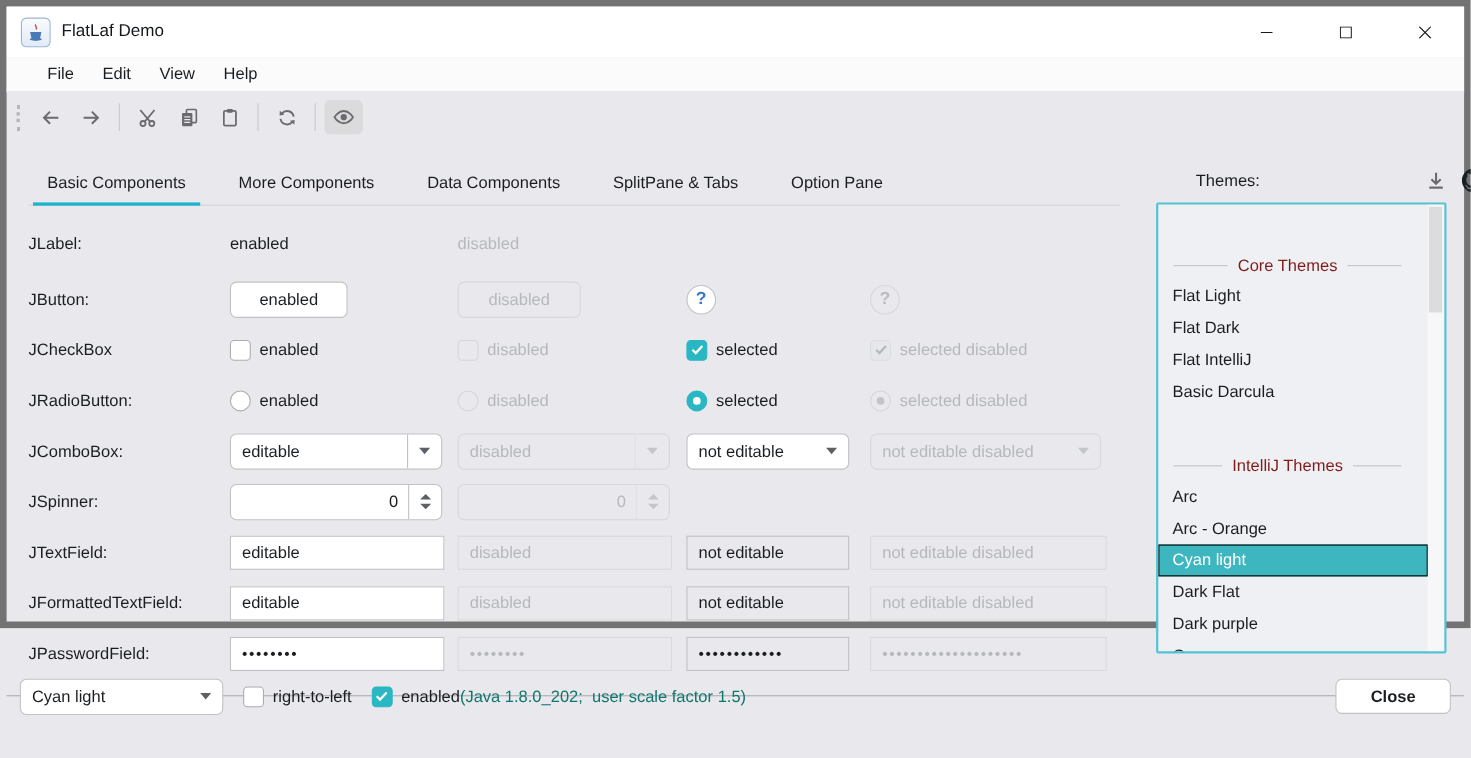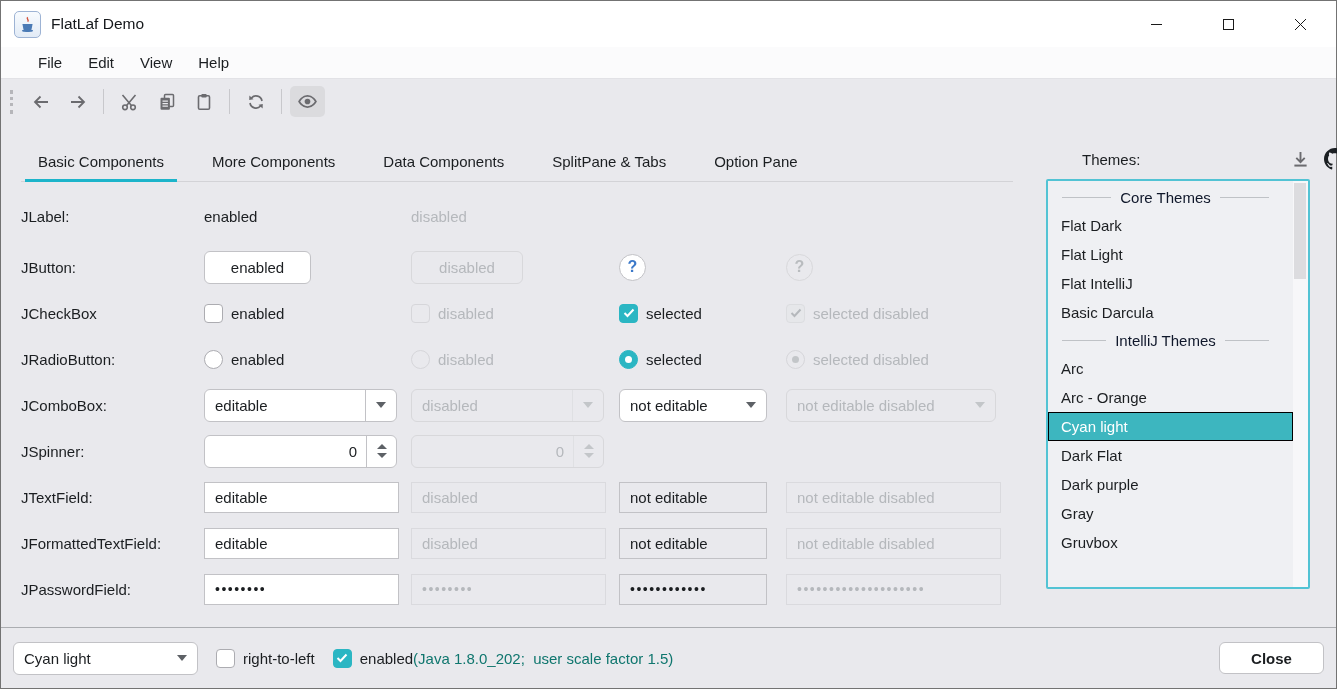--- a/index.html
+++ b/index.html
@@ -1,21 +1,21 @@
 <!DOCTYPE html>
 <html><head>
 <meta charset="utf-8">
 <style>
   * { margin:0; padding:0; box-sizing:border-box; }
   html,body { width:1337px; height:689px; }
   body {
     font-family:"Liberation Sans", sans-serif;
     font-size:15px; color:#1b1e21; background:#e9e9ed; overflow:hidden;
   }
-  .window { position:relative; width:1337px; height:689px; border:1px solid #737373; background:#e9e9ed; }
+  .window { position:relative; width:1337px; height:571px; border:6px solid #737373; background:#e9e9ed; }
 
   
   .titlebar { position:absolute; top:0; left:0; right:0; height:46px; background:#ffffff; display:flex; align-items:center; padding-left:13px; }
   .app-icon { width:27px; height:27px; border:1px solid #9db3d4; border-radius:5px;
     background:linear-gradient(#f8fbfe,#e2ebf6); display:flex; align-items:center; justify-content:center; margin-right:10px; }
   .title-text { font-size:15.5px; color:#15181b; }
   .win-controls { margin-left:auto; display:flex; height:100%; }
   .win-btn { width:72px; height:100%; display:flex; align-items:center; justify-content:center; color:#1a1a1a; }
 
   
@@ -87,21 +87,21 @@
   .tf.disabled { background:transparent; border-color:#dadade; color:#b5b8bc; }
   .w193 { width:193px; } .w195 { width:195px; } .w148 { width:148px; } .w210 { width:210px; } .w215 { width:215px; }
   .pwd { letter-spacing:1.5px; font-size:14px; }
 
   
   .themes-head { position:absolute; top:145px; left:1045px; width:264px; height:26px; display:flex; align-items:center;margin-left:36px; }
   .themes-head .spacer { flex:1; }
   .icon-btn { display:flex; align-items:center; justify-content:center; margin-left:14px; }
   .theme-list { position:absolute; top:178px; left:1045px; width:264px; height:410px; background:#eff0f3;
     border:2px solid #52c3d4; border-radius:2px; padding-top:3px; overflow:hidden; }
-  .theme-sep { height:27px; display:flex; align-items:center; color:#0f172a; padding:0 24px 0 14px; margin-right:15px; }
+  .theme-sep { height:27px; display:flex; align-items:center; color:#7f1d1d; padding:0 24px 0 14px; margin-right:15px;margin-top:39px; }
   .theme-sep::before, .theme-sep::after { content:""; flex:1; height:1px; background:#bfc2c6; }
   .theme-sep::before { margin-right:9px; } .theme-sep::after { margin-left:9px; }
   .theme-item { height:29px; display:flex; align-items:center; padding-left:13px; margin-right:15px; }
   .theme-item.selected { background:#3db6bf; color:#fff; outline:1px solid #000; outline-offset:-1px; }
   .list-scrollbar { position:absolute; top:0; right:0; bottom:0; width:15px; background:#f7f7f9; }
   .list-thumb { position:absolute; top:2px; left:1px; width:12px; height:96px; background:#dcdcdf; }
 
   
   .footer { position:absolute; top:626px; left:0; right:0; bottom:0; border-top:1px solid #abadb1; display:flex; align-items:center; padding:0 12px; }
   .footer .combo { width:185px; flex:none; }
@@ -405,22 +405,22 @@
     </span>
     <span class="icon-btn">
       <svg width="22" height="22" viewBox="0 0 24 24">
           <path fill="#1b1f23" d="M12 0C5.37 0 0 5.37 0 12c0 5.31 3.435 9.795 8.205 11.385.6.105.825-.255.825-.57 0-.285-.015-1.23-.015-2.235-3.015.555-3.795-.735-4.035-1.41-.135-.345-.72-1.41-1.23-1.695-.42-.225-1.02-.78-.015-.795.945-.015 1.62.87 1.845 1.23 1.08 1.815 2.805 1.305 3.495.99.105-.78.42-1.305.765-1.605-2.67-.3-5.46-1.335-5.46-5.925 0-1.305.465-2.385 1.23-3.225-.12-.3-.54-1.53.12-3.18 0 0 1.005-.315 3.3 1.23.96-.27 1.98-.405 3-.405s2.04.135 3 .405c2.295-1.56 3.3-1.23 3.3-1.23.66 1.65.24 2.88.12 3.18.765.84 1.23 1.905 1.23 3.225 0 4.605-2.805 5.625-5.475 5.925.435.375.81 1.095.81 2.22 0 1.605-.015 2.895-.015 3.3 0 .315.225.69.825.57A12.02 12.02 0 0 0 24 12c0-6.63-5.37-12-12-12z"></path>
         </svg>
     </span>
   </div>
 
   <div class="theme-list">
     <div class="theme-sep">Core Themes</div>
+    <div class="theme-item">Flat Light</div>
     <div class="theme-item">Flat Dark</div>
-    <div class="theme-item">Flat Light</div>
     <div class="theme-item">Flat IntelliJ</div>
     <div class="theme-item">Basic Darcula</div>
     <div class="theme-sep">IntelliJ Themes</div>
     <div class="theme-item">Arc</div>
     <div class="theme-item">Arc - Orange</div>
     <div class="theme-item selected">Cyan light</div>
     <div class="theme-item">Dark Flat</div>
     <div class="theme-item">Dark purple</div>
     <div class="theme-item">Gray</div>
     <div class="theme-item">Gruvbox</div>

